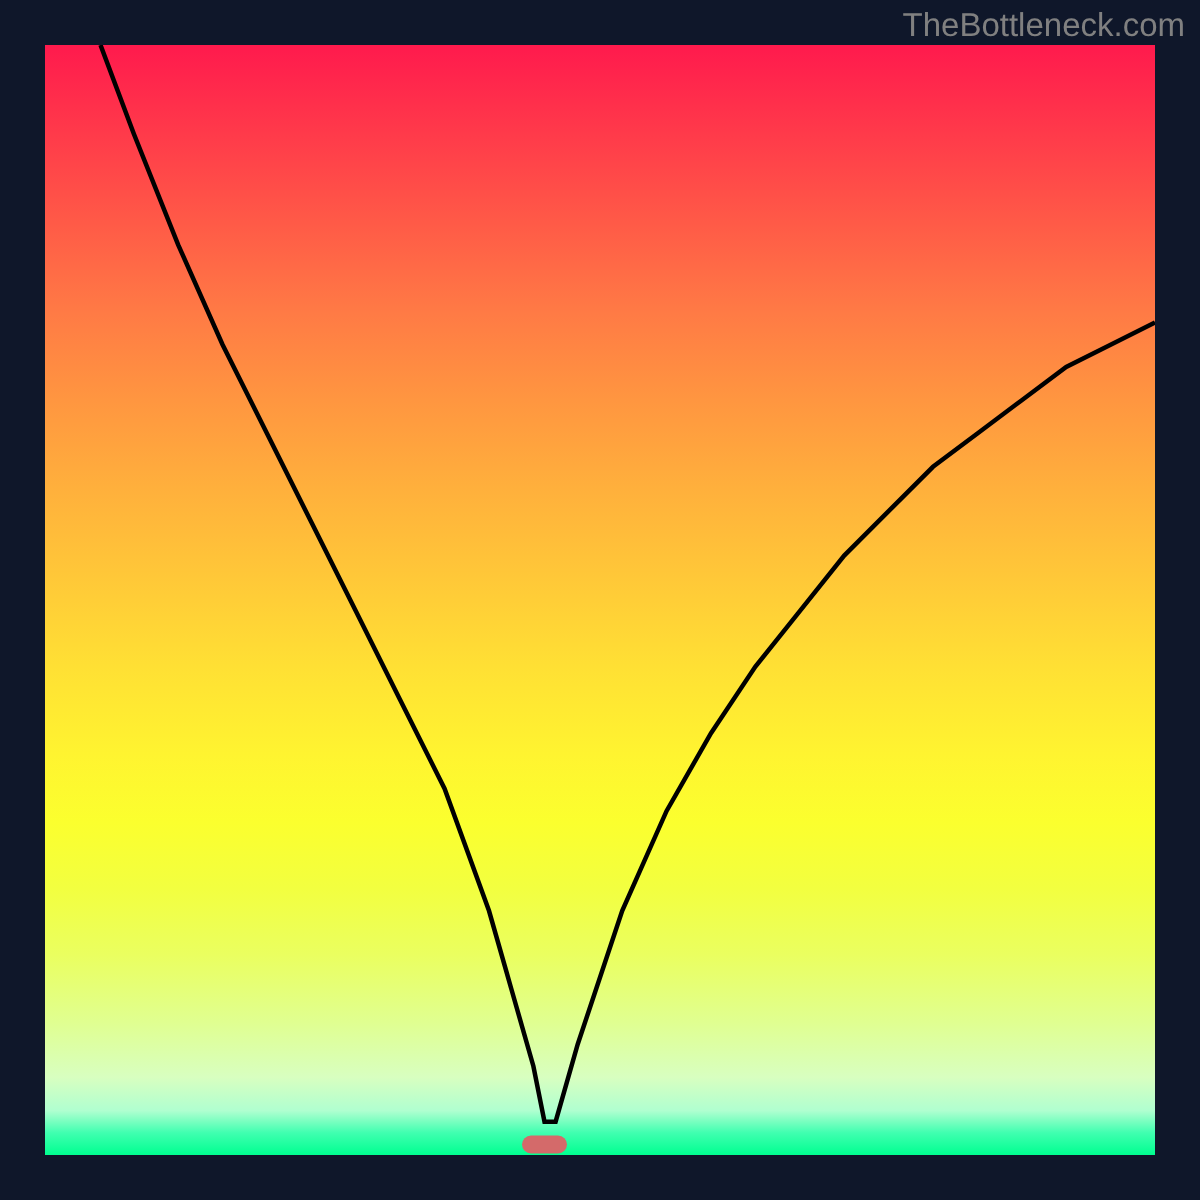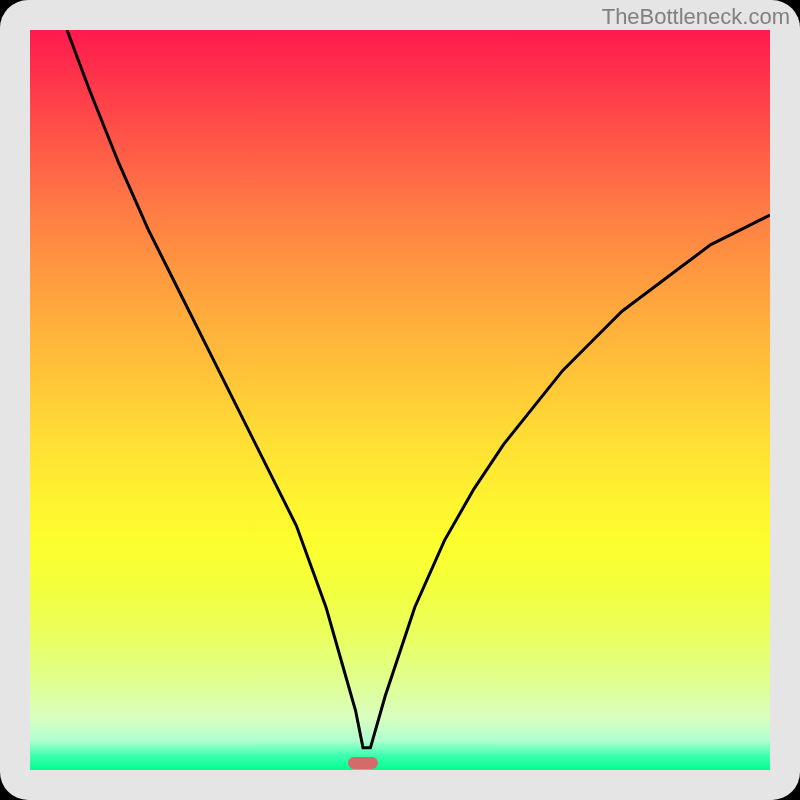--- a/index.html
+++ b/index.html
@@ -7,23 +7,22 @@
     padding: 0;
     width: 800px;
     height: 800px;
     background: #000;
     font-family: Arial, sans-serif;
     overflow: hidden;
   }
   .frame {
     width: 800px;
     height: 800px;
-    background: #e5e5e5;
+    background: #0f172a;
     position: relative;
-    border-radius: 28px;
   }
   .plot-area {
     position: absolute;
     left: 30px;
     top: 30px;
     width: 740px;
     height: 740px;
     background: linear-gradient(to bottom,
       #ff1a4d 0%,
       #ff3a4a 8%,

